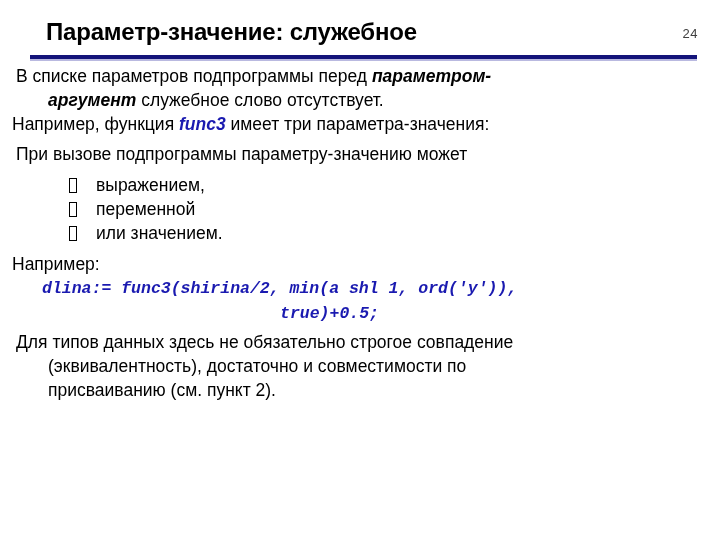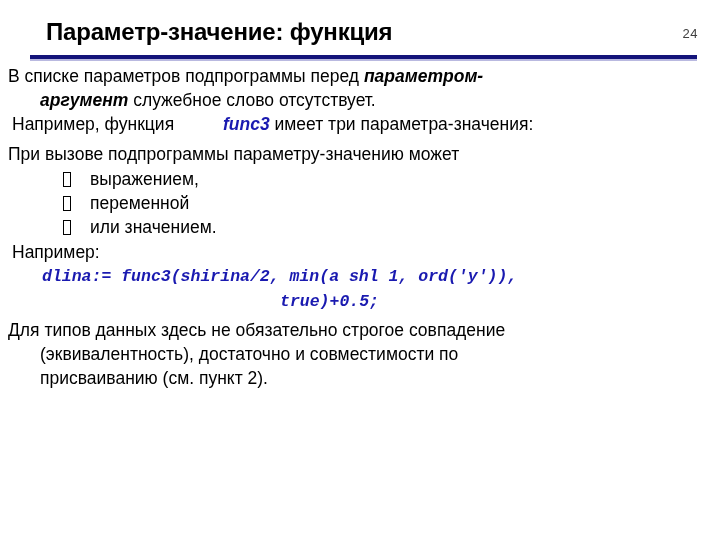--- a/index.html
+++ b/index.html
@@ -71,36 +71,35 @@
 
   .para {
     font-size: 17.5px;
     line-height: 24px;
     color: #000000;
     padding: 0 14px 0 12px;
     margin: 0;
     text-indent: 0;
   }
   .para.hang {
-    padding-left: 8px;
+    padding-left: 16px;
   }
   .para .cont {
     display: block;
     padding-left: 32px;
   }
 
   .em-bi {
     font-weight: bold;
     font-style: italic;
   }
   .code-inline {
     font-weight: bold;
     font-style: italic;
     color: #1a1ab0;
-    margin-left: 44px;
   }
 
   .code-block {
     font-family: "Liberation Mono", "DejaVu Sans Mono", monospace;
     font-weight: bold;
     font-style: italic;
     color: #1a1ab0;
     font-size: 16.5px;
     line-height: 25px;
     margin: 0;
@@ -118,21 +117,21 @@
     line-height: 25px;
     margin: 0;
     white-space: pre;
   }
   .code-block2 .l1 { display: block; padding-left: 42px; }
   .code-block2 .l2 { display: block; padding-left: 280px; }
 
   
   .bullets {
     list-style: none;
-    margin: 1px;
+    margin: 7px;
     padding: 0 0 0 62px;
   }
   .bullets li {
     font-size: 17.5px;
     line-height: 24px;
     color: #000000;
     display: flex;
     align-items: baseline;
   }
   .tofu {
@@ -150,21 +149,21 @@
   .spacer-2 { height: 2px; }
   .spacer-4 { height: 4px; }
 </style>
 </head>
 <body>
 
 <div class="slide">
 
   <div class="slide-number">24</div>
 
-  <div class="title">Параметр-значение: функция</div>
+  <div class="title">Параметр-значение: служебное</div>
 
   <div class="title-rule"></div>
   <div class="title-rule-shadow"></div>
 
   <div class="body">
 
     <p class="para hang"><span>В списке параметров подпрограммы перед </span><span class="em-bi">параметром-</span><span class="cont"><span class="em-bi">аргумент</span><span> служебное слово отсутствует.</span></span></p>
 
     <p class="para"><span>Например, функция </span><span class="code-inline">func3</span><span> имеет три параметра-значения:</span></p>
 

